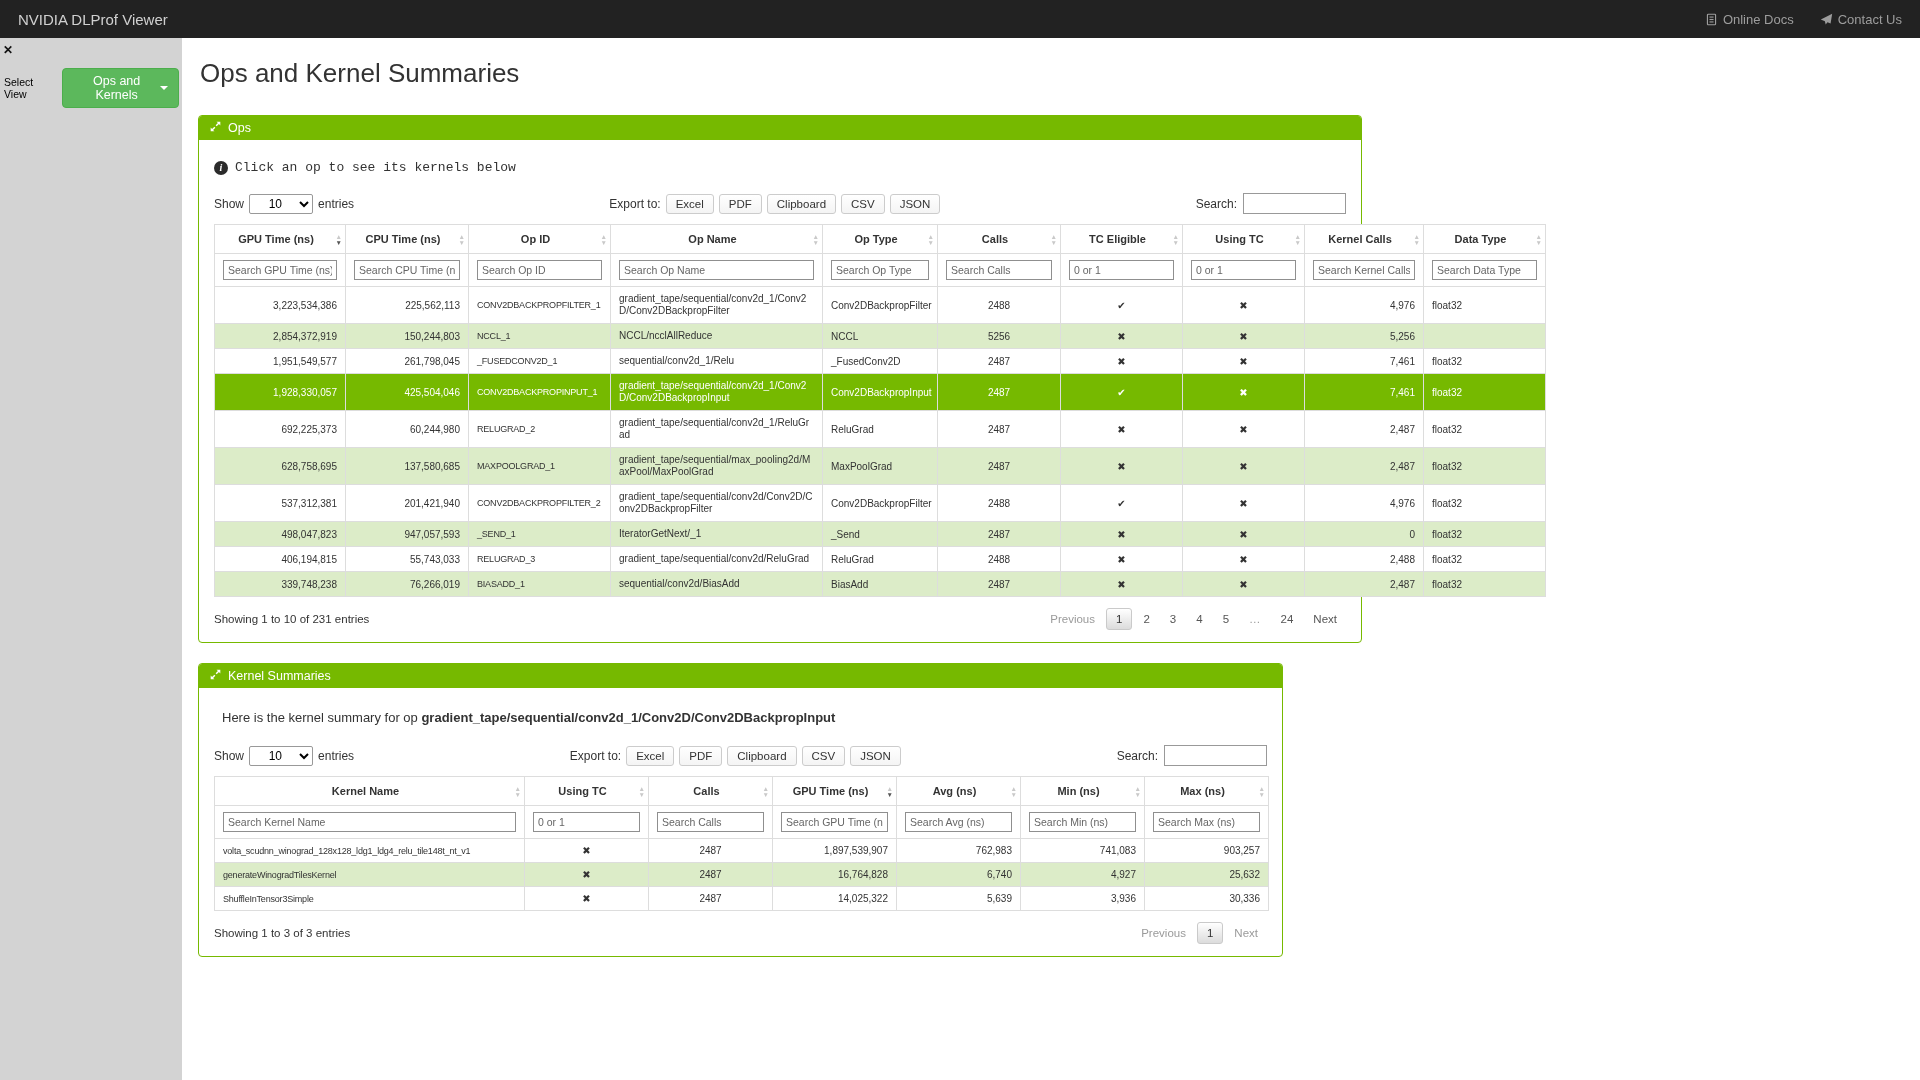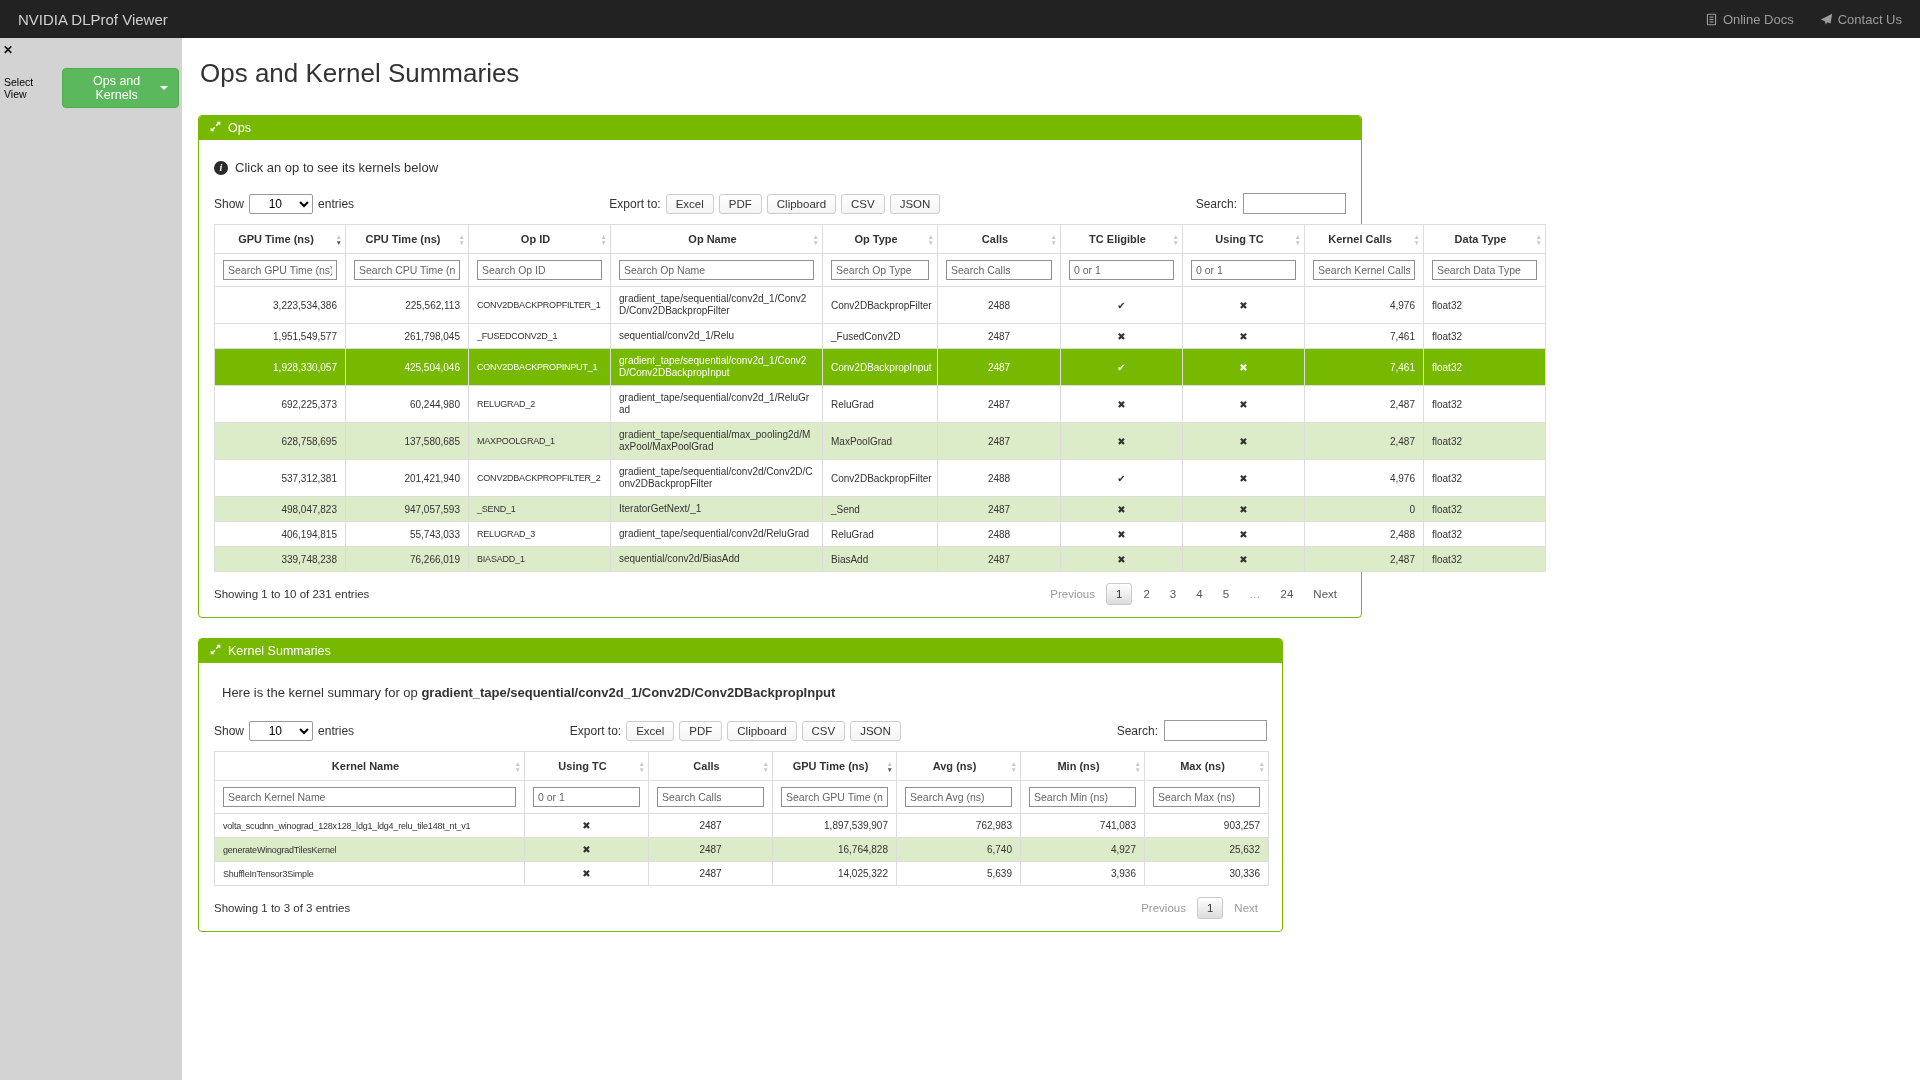--- a/index.html
+++ b/index.html
@@ -25,21 +25,21 @@
   .main { flex:1; padding:16px 16px 0; background:#fff; overflow:hidden; }
   .page-title { font-size:26px; font-weight:500; color:#333; margin:4px 2px 26px; }
 
   
   .panel { border:1px solid #76b900; border-radius:4px; background:#fff; }
   .panel-ops { width:1164px; margin-bottom:20px; }
   .panel-kernel { width:1085px; }
   .panel-heading { background:#76b900; color:#fff; font-size:12.5px; padding:5px 11px; display:flex; align-items:center; gap:7px; border-radius:3px 3px 0 0; cursor:pointer; }
   .panel-body { padding:14px 15px 12px; }
 
-  .info-line { font-size:13px; color:#333; margin:6px 0 18px; display:flex; align-items:center; gap:7px; }
+  .info-line { font-size:13px; color:#333; margin:6px 0 18px; display:flex; align-items:center; gap:7px;font-family:Liberation Mono, monospace; }
   .info-icon { width:14px; height:14px; border-radius:50%; background:#2b2b2b; color:#fff; display:inline-flex; align-items:center; justify-content:center; font-size:10px; font-weight:bold; font-style:italic; font-family:"Liberation Serif", serif; flex-shrink:0; }
   .info-icon::before { content:"i"; }
 
   .summary-line { font-size:13px; margin:8px 0 20px; padding-left:8px; }
   .summary-op { font-weight:bold; }
 
   
   .dt-controls { display:flex; align-items:center; font-size:12px; color:#333; margin-bottom:10px; }
   .dt-length { display:flex; align-items:center; gap:5px; }
   .dt-length select { font-size:12px; padding:1px 14px; border:1px solid #999; border-radius:2px; background:#fff; font-family:inherit;text-align:right; }
@@ -243,20 +243,32 @@
                 <td>225,562,113</td>
                 <td>CONV2DBACKPROPFILTER_1</td>
                 <td>gradient_tape/sequential/conv2d_1/Conv2D/Conv2DBackpropFilter</td>
                 <td>Conv2DBackpropFilter</td>
                 <td>2488</td>
                 <td>✔</td>
                 <td>✖</td>
                 <td>4,976</td>
                 <td>float32</td>
               </tr>
+              <tr class="even">
+                <td>2,854,372,919</td>
+                <td>150,244,803</td>
+                <td>NCCL_1</td>
+                <td>NCCL/ncclAllReduce</td>
+                <td>NCCL</td>
+                <td>5256</td>
+                <td>✖</td>
+                <td>✖</td>
+                <td>5,256</td>
+                <td></td>
+              </tr>
               <tr class="odd">
                 <td>1,951,549,577</td>
                 <td>261,798,045</td>
                 <td>_FUSEDCONV2D_1</td>
                 <td>sequential/conv2d_1/Relu</td>
                 <td>_FusedConv2D</td>
                 <td>2487</td>
                 <td>✖</td>
                 <td>✖</td>
                 <td>7,461</td>

